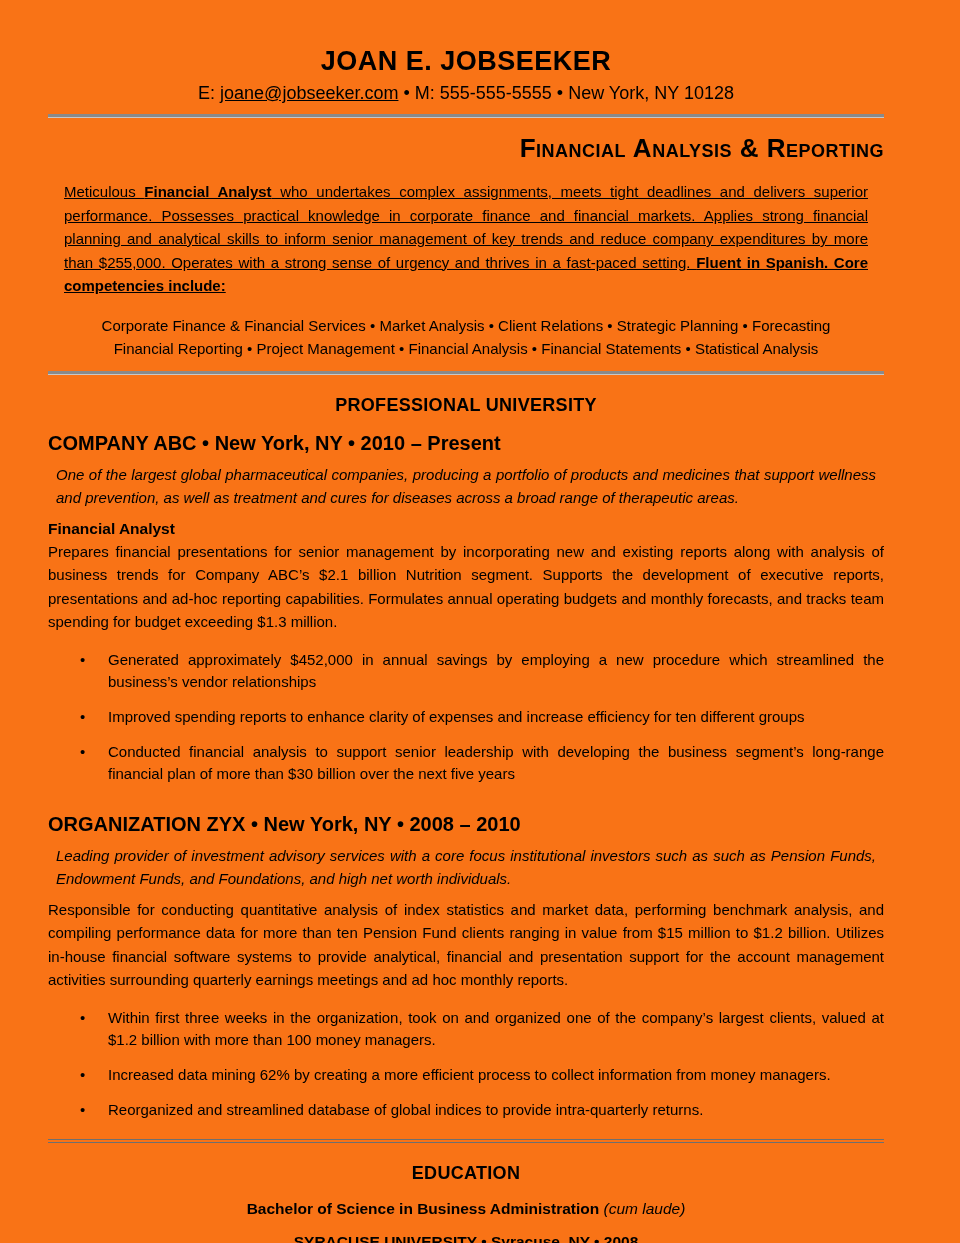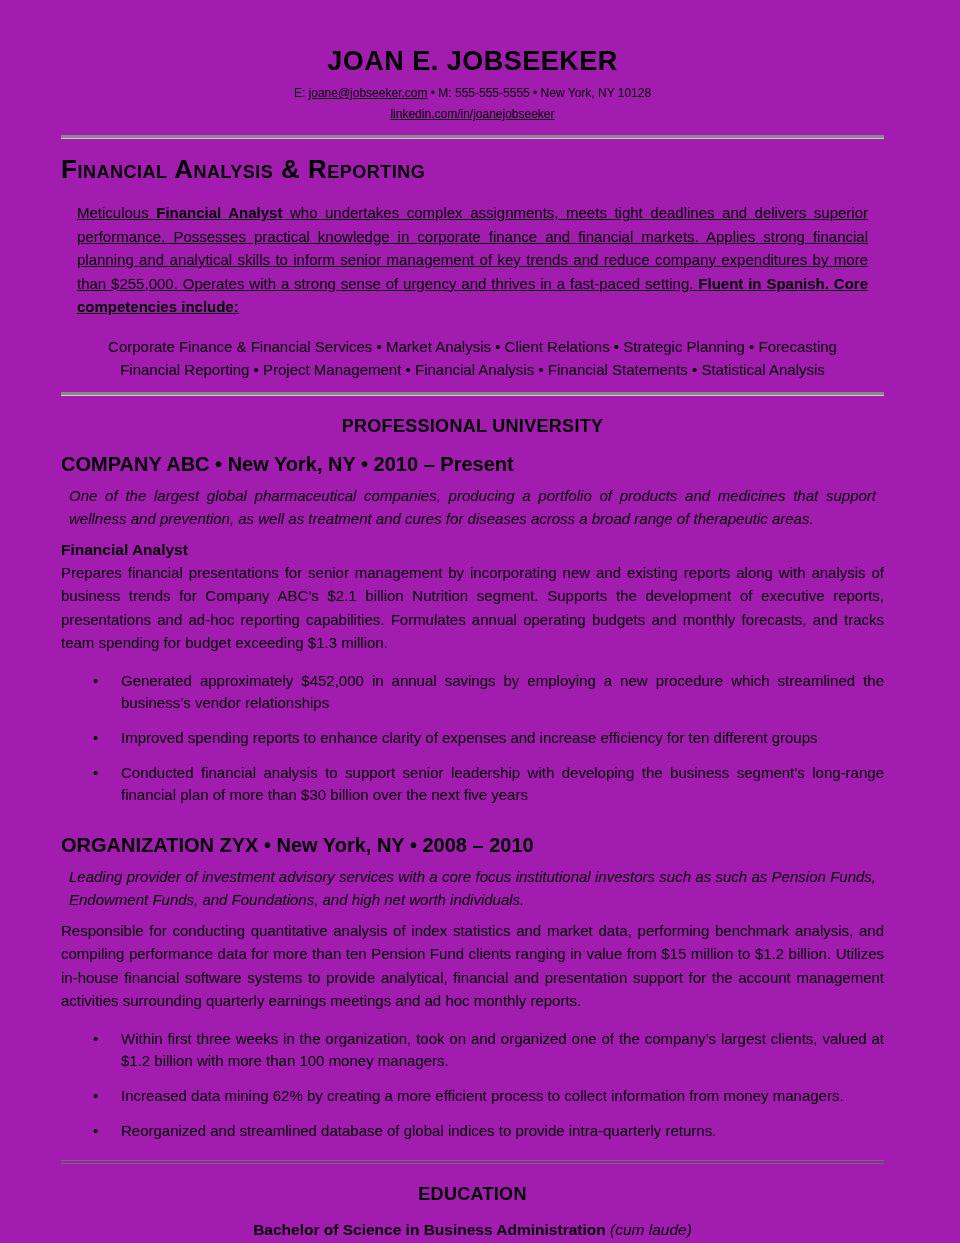--- a/index.html
+++ b/index.html
@@ -1,36 +1,36 @@
 <!DOCTYPE html>
 <html><head>
 <meta charset="utf-8">
 <style>
   html, body { margin: 0; padding: 0; background: #ffffff; }
   .page {
     width: 960px;
     height: 1243px;
     box-sizing: border-box;
-    padding: 46px 76px 0 61px;
-    background: #a21caf;
+    padding: 46px 76px 0 48px;
+    background: #f97316;
     color: #000000;
     font-family: "Liberation Sans", "DejaVu Sans", sans-serif;
     overflow: hidden;
   }
   
   .name {
     margin: 0 0 6px 0;
     text-align: center;
     font-size: 27px;
     font-weight: bold;
     letter-spacing: 0.5px;
   }
   .contact-line {
     text-align: center;
-    font-size: 12px;
+    font-size: 18px;
     line-height: 21px;
   }
   .contact-line a {
     color: #000000;
     text-decoration: underline;
     cursor: pointer;
   }
   
   hr.rule-solid {
     border: none;
@@ -40,21 +40,21 @@
     margin: 10px 0 0 0;
   }
   hr.rule-double {
     border: none;
     border-top: 4px double #6f6f6f;
     margin: 18px 0 0 0;
   }
   
   .doc-title {
     margin: 15px 0 10px 0;
-    text-align: left;
+    text-align: right;
     font-size: 26px;
     font-weight: bold;
     font-variant: small-caps;
     letter-spacing: 0.5px;
   }
   .summary-paragraph {
     margin: 16px;
     font-size: 15px;
     line-height: 23.5px;
     text-align: justify;
@@ -133,21 +133,20 @@
   }
 </style>
 </head>
 <body>
 
 <div class="page">
 
   <header>
     <h1 class="name">JOAN E. JOBSEEKER</h1>
     <div class="contact-line"><span>E: </span><a href="#">joane@jobseeker.com</a><span> • M: 555-555-5555 • New York, NY 10128</span></div>
-    <div class="contact-line"><a href="#">linkedin.com/in/joanejobseeker</a></div>
   </header>
 
   <hr class="rule-solid">
 
   <section>
     <h2 class="doc-title">Financial Analysis &amp; Reporting</h2>
     <p class="summary-paragraph"><span>Meticulous </span><b>Financial Analyst</b><span> who undertakes complex assignments, meets tight deadlines and delivers superior performance. Possesses practical knowledge in corporate finance and financial markets. Applies strong financial planning and analytical skills to inform senior management of key trends and reduce company expenditures by more than $255,000. Operates with a strong sense of urgency and thrives in a fast-paced setting. </span><b>Fluent in Spanish. Core competencies include:</b></p>
     <div class="competencies">
       <div>Corporate Finance &amp; Financial Services • Market Analysis • Client Relations • Strategic Planning • Forecasting</div>
       <div>Financial Reporting • Project Management • Financial Analysis • Financial Statements • Statistical Analysis</div>

